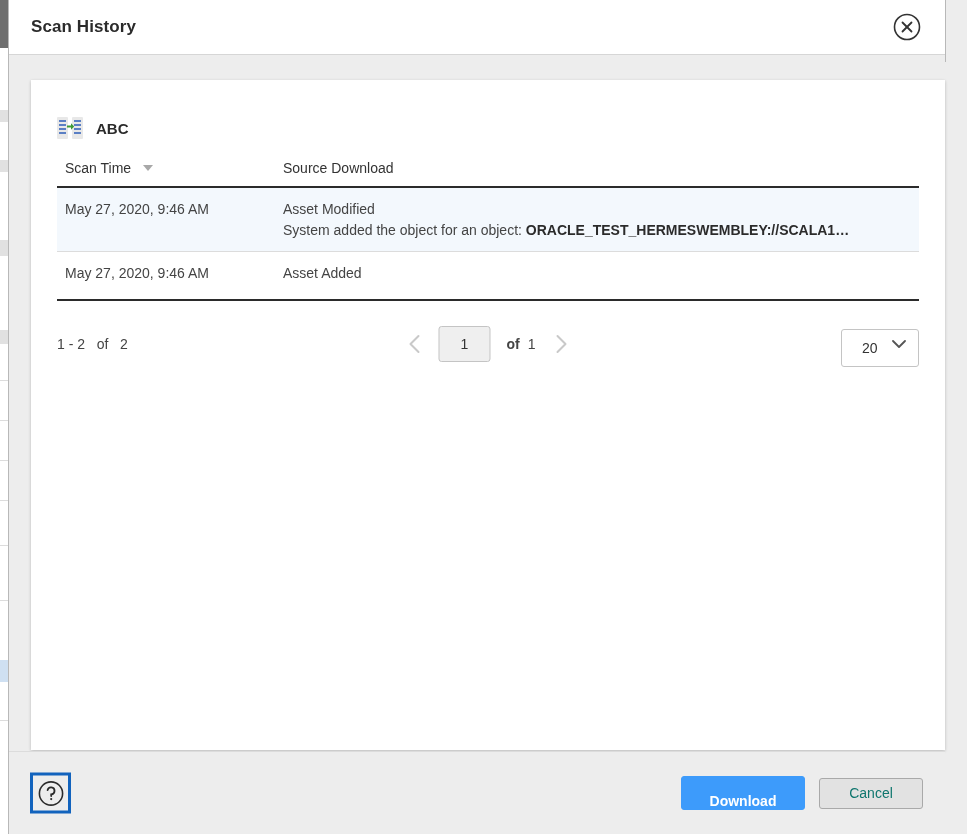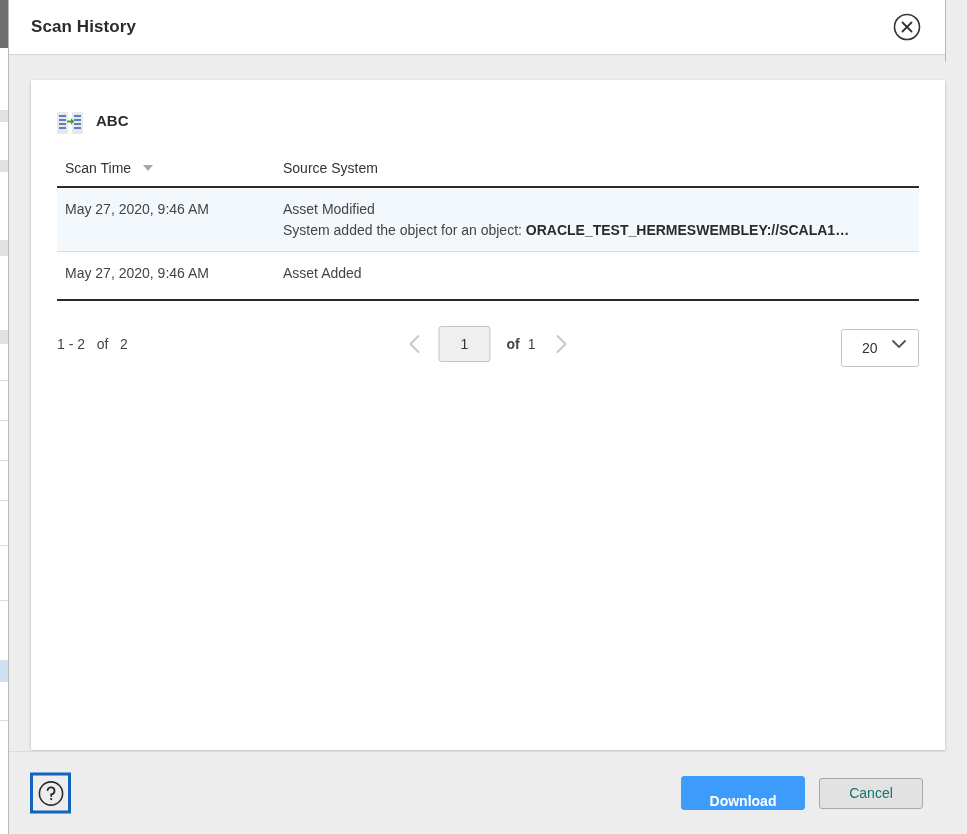--- a/index.html
+++ b/index.html
@@ -123,21 +123,21 @@
     width: 914px;
     height: 670px;
     background: #ffffff;
     box-shadow: 0 1px 3px rgba(0,0,0,0.22);
     overflow: hidden;
   }
 
   
   #asset-header {
     display: flex;
-    align-items: flex-start;
+    align-items: center;
     padding: 32px 0 0 26px;
     height: 64px;
   }
   #asset-icon {
     width: 26px; height: 22px;
     flex: 0 0 auto;
     line-height: 0;
   }
   #asset-name {
     margin-left: 13px;
@@ -382,21 +382,21 @@
       </div>
 
       <table id="history-table">
         <thead>
           <tr>
             <th class="col-time">
               <span>Scan Time</span>
               <span class="sort-caret"></span>
             </th>
             <th>
-              <span>Source System</span>
+              <span>Source Download</span>
             </th>
           </tr>
         </thead>
         <tbody>
           <tr class="row-highlight">
             <td class="cell-time">May 27, 2020, 9:46 AM</td>
             <td>
               <span class="change-title">Asset Modified</span>
               <span class="change-detail"><span>System added the object for an object: </span><b>ORACLE_TEST_HERMESWEMBLEY://SCALA1…</b></span>
             </td>

